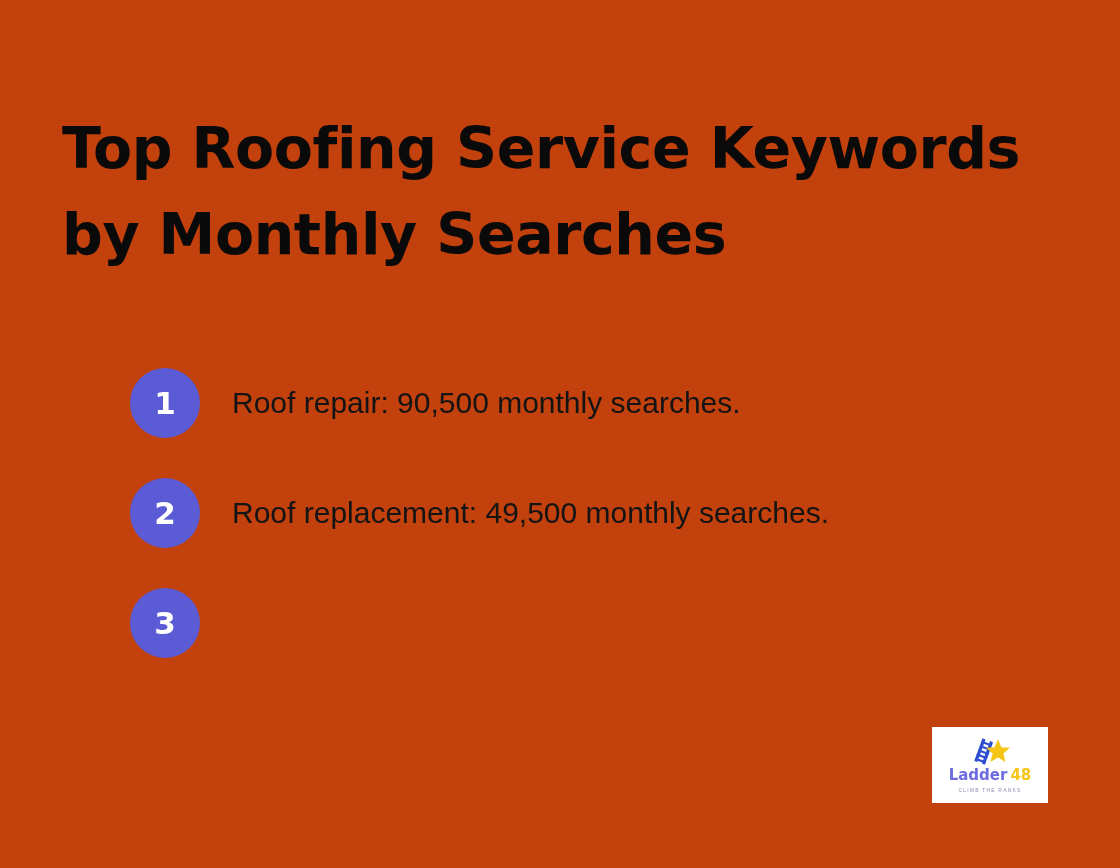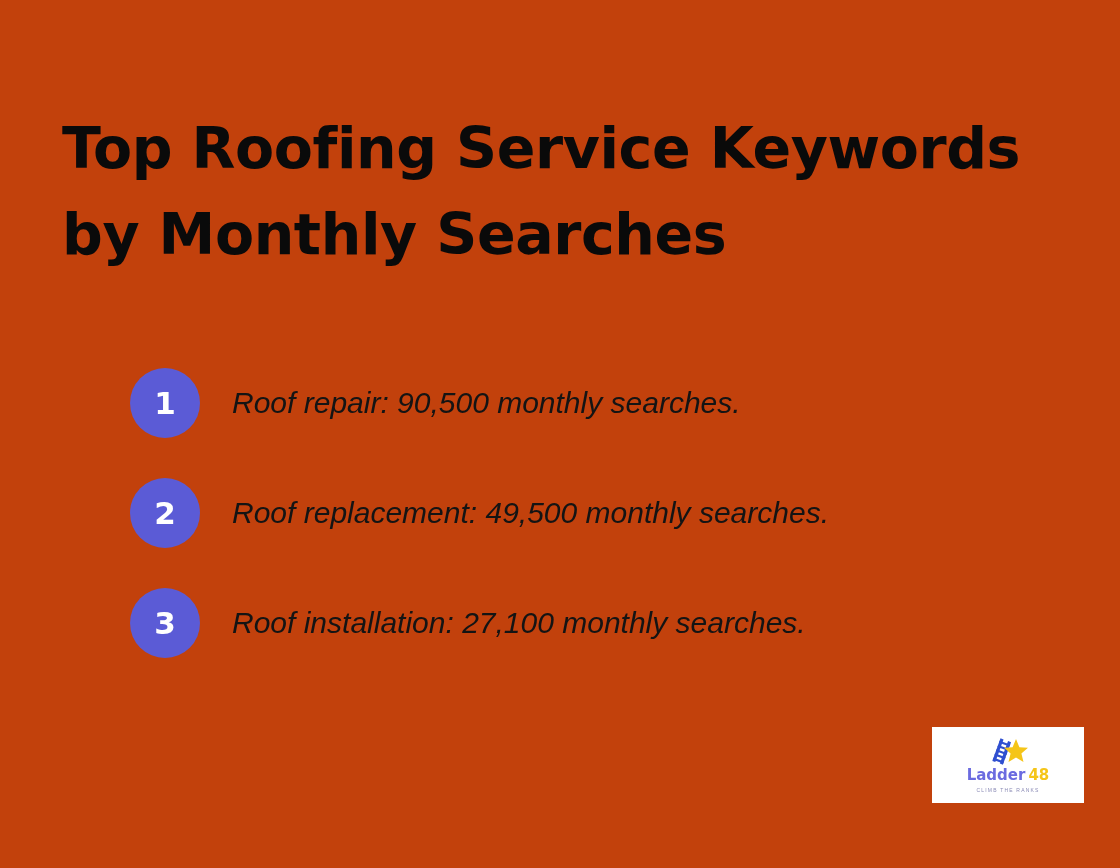--- a/index.html
+++ b/index.html
@@ -68,29 +68,28 @@
     user-select: none;
   }
   .item-text {
     margin-left: 32px;
     font-family: "Liberation Sans", sans-serif;
     font-size: 30px;
     font-weight: 400;
     color: #141414;
     line-height: 1.2;
     white-space: nowrap;
-    font-style: italic;
   }
 
   
   .logo-card {
     position: absolute;
     left: 932px;
     top: 727px;
-    width: 152px;
+    width: 116px;
     height: 76px;
     background: #ffffff;
     display: flex;
     flex-direction: column;
     align-items: center;
     justify-content: center;
   }
   .logo-mark {
     width: 44px;
     height: 28px;
@@ -133,21 +132,20 @@
       <div class="item-text">Roof repair: 90,500 monthly searches.</div>
     </div>
 
     <div class="list-item">
       <div class="badge">2</div>
       <div class="item-text">Roof replacement: 49,500 monthly searches.</div>
     </div>
 
     <div class="list-item">
       <div class="badge">3</div>
-      <div class="item-text">Roof installation: 27,100 monthly searches.</div>
     </div>
 
   </div>
 
   <div class="logo-card">
     <span class="logo-mark">
       <svg viewBox="0 0 44 28" width="44" height="28" xmlns="http://www.w3.org/2000/svg">
         <g transform="rotate(20 17 14)">
           <rect x="10" y="2" width="3.2" height="24" fill="#2f4fd0"></rect>
           <rect x="18" y="2" width="3.2" height="24" fill="#2f4fd0"></rect>

